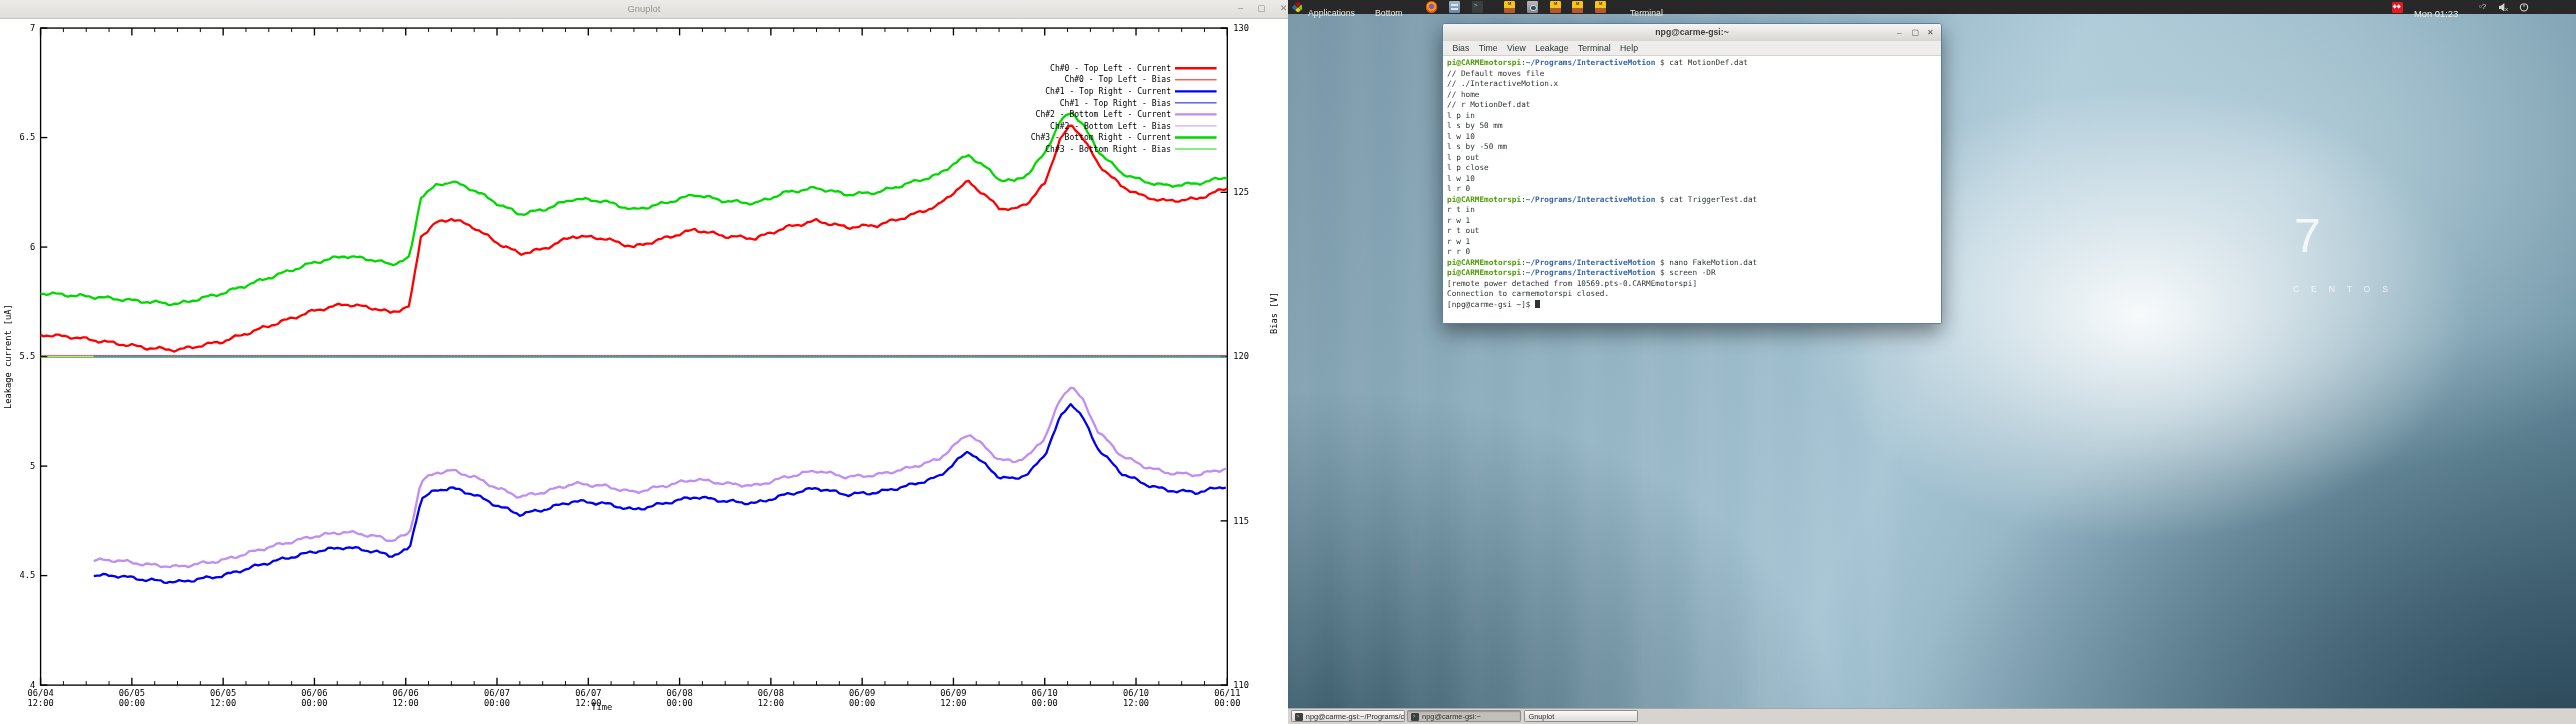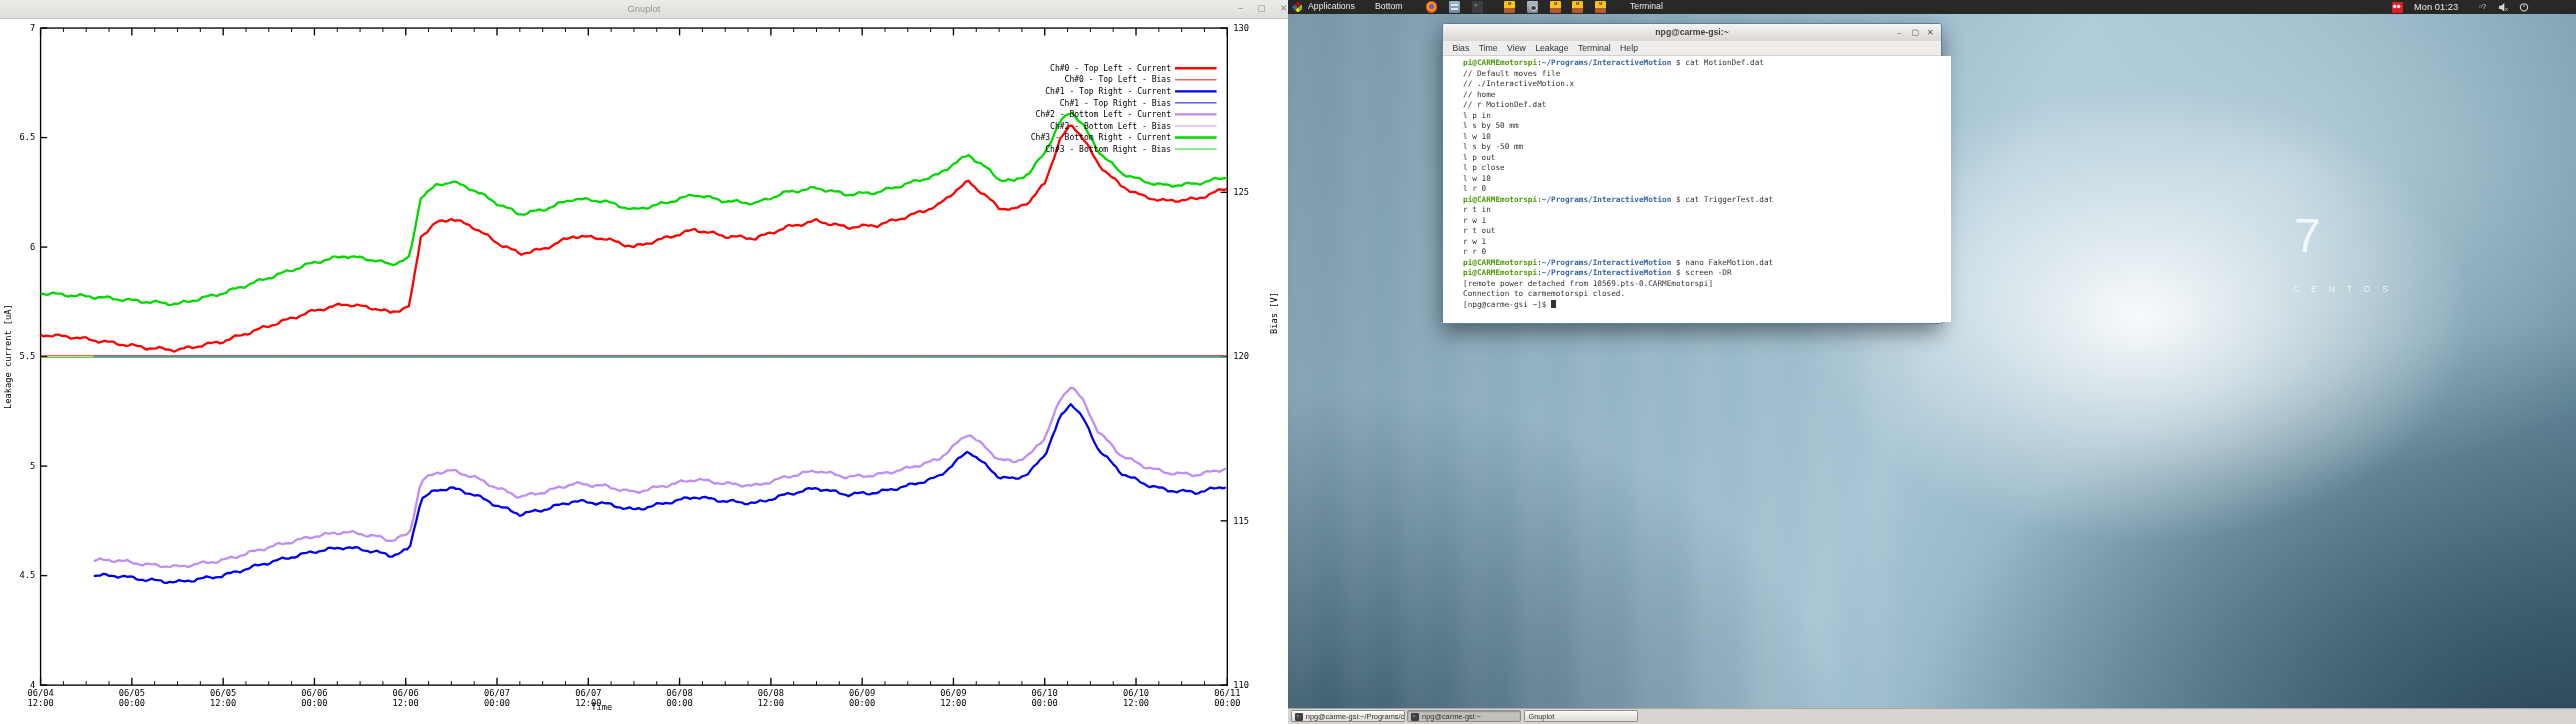--- a/index.html
+++ b/index.html
@@ -21,21 +21,21 @@
       radial-gradient(ellipse 671px 436px at 993px 174px, rgba(215,233,241,.55), rgba(215,233,241,0) 70%),
       radial-gradient(ellipse 738px 503px at 27px 751px, rgba(40,72,88,.85), rgba(40,72,88,0) 72%),
       radial-gradient(ellipse 872px 570px at 1275px 751px, rgba(34,62,78,.9), rgba(34,62,78,0) 75%),
       linear-gradient(115deg,#7795a6 0%,#8fafbf 25%,#a7c5d4 50%,#7fa3b4 75%,#5d8496 100%);}
   #streaks{left:0;top:0;width:604px;height:725px;opacity:.5;filter:blur(9.4px);
     background:repeating-linear-gradient(90deg, rgba(255,255,255,.10) 0 23px, rgba(255,255,255,0) 23px 58px);}
   #centos-7{left:1006px;top:208px;font-size:48px;font-weight:200;color:rgba(255,255,255,.78);}
   #centos-brand{left:1005px;top:284px;font-size:8.7px;letter-spacing:4.7px;color:rgba(255,255,255,.8);}
   
   #top-panel{left:0;top:0;width:1288px;height:14px;background:#282828;color:#e8e8e6;font-size:8.7px;}
-  .panel-item{top:1px;height:19px;line-height:11.4px;color:#eceae6;cursor:default;}
+  .panel-item{top:8px;height:19px;line-height:11.4px;color:#eceae6;cursor:default;}
   .launcher{top:1.3px;width:11.4px;height:11.4px;}
   .midas{background:linear-gradient(#f5c518 0 7.4px,#b65c2e 7.4px 11.4px);border-radius:1.3px;
          font-size:4px;color:#5a2d10;text-align:center;line-height:6px;font-weight:bold;}
   #ff-icon{border-radius:50%;background:radial-gradient(circle at 50% 45%, #7a5bd6 0 2.7px, #ff9500 2.7px 4.7px, #e8590c 4.7px 6px);}
   #files-icon{background:linear-gradient(#9fb8cc,#6d8aa5);border-radius:1.3px;}
   #files-icon:before{content:"";position:absolute;left:2px;top:2.7px;width:7.4px;height:2px;background:#dce8f2;box-shadow:0 4px 0 #dce8f2;}
   #term-icon,#shot-icon{background:#3c3f42;border-radius:1.3px;}
   #term-icon:before{content:">";color:#9fe36a;font-size:6px;position:absolute;left:2px;top:0.7px;}
   #shot-icon{background:linear-gradient(#b8bcc0,#83888d);}
   #shot-icon:before{content:"";position:absolute;left:3.4px;top:3.4px;width:4.7px;height:4.7px;border-radius:50%;background:#3a4a58;border:0.7px solid #dfe3e6;}
@@ -47,21 +47,21 @@
   #terminal{left:154px;top:23px;width:498px;height:299px;border:0.7px solid #5a7fa5;border-radius:2.7px 2.7px 1.3px 1.3px;
             box-shadow:0 8px 21.5px rgba(0,0,0,.45);background:#fff;}
   #t-titlebar{left:0;top:0;width:100%;height:17.4px;background:linear-gradient(#f6f5f3,#d9d6d2);
               border-bottom:0.7px solid #bab7b3;border-radius:2.7px 2.7px 0 0;}
   #t-title{width:100%;top:3.4px;text-align:center;font-size:8.7px;font-weight:bold;color:#403e3b;}
   .t-btn{top:2.7px;width:13.4px;height:11.4px;text-align:center;color:#55524e;font-size:8px;line-height:11.4px;cursor:default;}
   #t-menubar{left:0;top:17.4px;width:100%;height:14.8px;background:#efedeb;border-bottom:0.7px solid #d5d2ce;
              font-size:8.7px;color:#2e3436;padding-left:5.4px;box-sizing:border-box;}
   .menu-item{display:inline-block;margin:2px 5.4px 0 4px;cursor:default;}
   #t-content{left:0.7px;top:32px;width:488px;height:264px;background:#ffffff;padding:2px 0 0 3.4px;
-             font-family:"DejaVu Sans Mono",monospace;font-size:7.7px;line-height:10.5px;white-space:pre;margin-left:16px;}
+             font-family:"DejaVu Sans Mono",monospace;font-size:7.7px;line-height:10.5px;white-space:pre;}
   .tg{color:#4e9a06;font-weight:bold}.tb{color:#3465a4;font-weight:bold}.tf{color:#2e3436}
   #cursor{display:inline-block;width:4.7px;height:8px;background:#2e3436;vertical-align:-1.3px;}
   
   #taskbar{left:0;top:708px;width:1288px;height:16px;background:#d6d3d0;border-top:0.7px solid #a9a7a4;}
   .task-btn{top:1.3px;height:12px;border:0.7px solid #8f8d8b;border-radius:1.3px;background:linear-gradient(#fbfaf9,#dedcd9);
             font-size:7.4px;color:#2f2e2c;line-height:12px;padding:0 3.4px;box-sizing:border-box;
             overflow:hidden;white-space:nowrap;cursor:default;}
   .task-btn.active{background:#c2c0bd;box-shadow:inset 0 0.7px 1.3px rgba(0,0,0,.3);}
   .task-ico{display:inline-block;width:8px;height:7.4px;background:#3c3f42;border-radius:1.3px;margin-right:2.7px;
             vertical-align:-1.3px;position:relative;}

